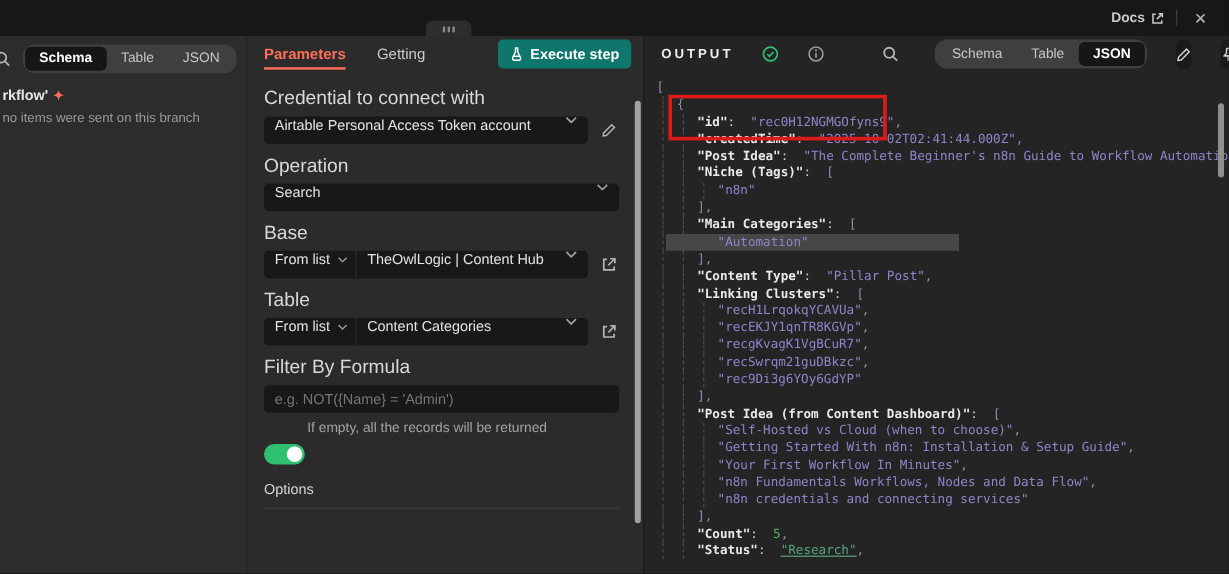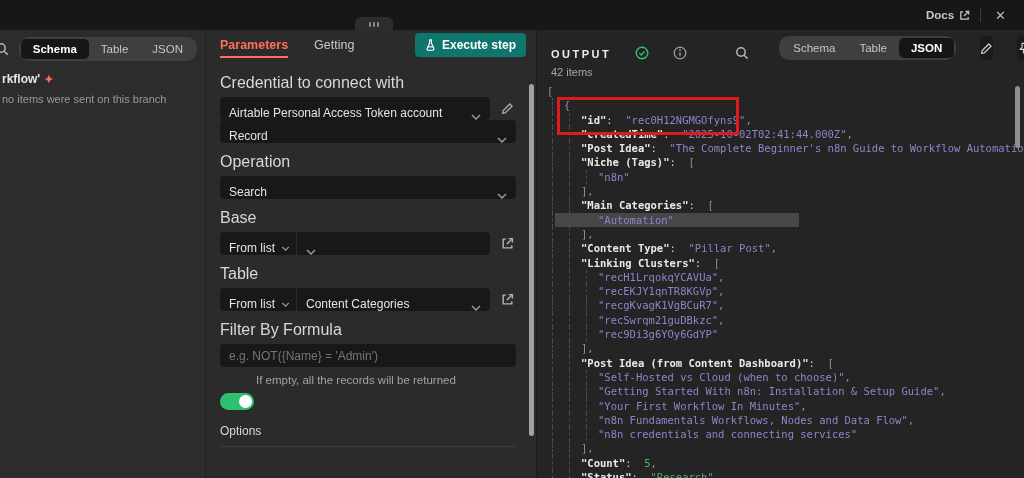--- a/index.html
+++ b/index.html
@@ -42,38 +42,38 @@
   .mp-head { display:flex; align-items:center; height:30px; padding:0 10px 0 14px; }
   .mp-tab { font-size:12.5px; color:#c9c9c9; margin-right:26px; cursor:pointer; position:relative; height:26px;
     display:flex; align-items:center; }
   .mp-tab.active { color:#ff6f5c; font-weight:bold; }
   .mp-tab.active::after { content:""; position:absolute; left:0; right:0; bottom:0; height:2px; background:#ff6f5c; }
   .exec-btn { margin-left:auto; background:#0f766e; color:#fff; font-size:12px; font-weight:bold;
     border:none; border-radius:4px; height:24px; padding:0 10px; display:flex; align-items:center; gap:6px; cursor:pointer; }
   .mp-body { padding:4px 20px 0 14px; height:418px; overflow:hidden; }
   .flabel { font-size:16px; color:#d8d8d8; margin:10px 0 5px; }
   .frow { display:flex; align-items:center; gap:8px; }
-  .field { flex:1; height:23px; background:#181818; border-radius:4px; display:flex; align-items:flex-end;
+  .field { flex:1; height:23px; background:#181818; border-radius:4px; display:flex; align-items:flex-start;
     padding:0 9px; font-size:12px; color:#e4e4e4; cursor:pointer; min-width:0; }
   .field .fval { flex:1; overflow:hidden; text-overflow:ellipsis; white-space:nowrap; }
   .field .mode { color:#e4e4e4; padding-right:6px; display:flex; align-items:center; gap:6px; }
   .field .seg-div { width:1px; height:23px; background:#2b2b2b; margin-right:9px; }
   .chev { flex:none; }
   .iconbtn { flex:none; width:18px; color:#b5b5b5; display:flex; align-items:center; justify-content:center; cursor:pointer; }
   .finput { width:100%; height:23px; background:#181818; border:none; border-radius:4px; padding:0 9px;
     font-size:12px; color:#e4e4e4; font-family:"Liberation Sans",sans-serif; }
   .finput::placeholder { color:#767676; }
   .fhint { font-size:11.5px; color:#a3a3a3; margin-top:7px;margin-left:36px; }
   .toggle { margin-top:7px; width:34px; height:17px; background:#2fbf71; border-radius:9px; position:relative; cursor:pointer; }
   .toggle .knob { position:absolute; right:2px; top:2px; width:13px; height:13px; border-radius:50%; background:#fff; }
   .opt-head { font-size:12px; color:#d8d8d8; margin-top:14px; padding-bottom:8px; border-bottom:1px solid #3d3d3d; }
   .mp-scroll { position:absolute; right:2px; top:54px; width:5px; height:352px; background:#a2a2a2; border-radius:3px; }
 
   
-  .op-head { display:flex; align-items:flex-end; height:30px; padding:0 10px 0 14px; gap:24px; }
+  .op-head { display:flex; align-items:center; height:30px; padding:0 10px 0 14px; gap:24px; }
   .op-title { font-size:11px; font-weight:bold; letter-spacing:2.5px; color:#ededed; }
   .op-head .tabgroup { margin-left:6px; }
   .op-head .spacer { flex:1; }
   .sqbtn { width:24px; height:24px; background:#1a1a1a; border-radius:5px; display:flex; align-items:center;
     justify-content:center; color:#cfcfcf; cursor:pointer; }
   .op-count { font-size:11px; color:#a8a8a8; margin:6px 0 0 14px; }
   .json-wrap { position:relative; margin:6px 0 0 10px; height:400px; overflow:hidden;
     font-family:"DejaVu Sans Mono", monospace; font-size:10.5px; }
   .jline { display:flex; height:14.3px; line-height:14.3px; white-space:pre; align-items:stretch; }
   .jline .g { flex:none; width:12px; border-left:1px dashed #4a4a4a; margin-left:5px; }
@@ -153,45 +153,40 @@
               <path d="M1 1l4 4 4-4"></path>
             </svg>
         </div>
         <span class="iconbtn">
           <svg width="13" height="13" viewBox="0 0 14 14" fill="none" stroke="#b5b5b5" stroke-width="1.3">
               <path d="M9.5 2.1 11.9 4.5 4.6 11.8 1.8 12.2 2.2 9.4Z"></path>
             </svg>
         </span>
       </div>
 
-      <div class="field">
-        <span class="fval">Record</span>
-        <svg class="chev" width="10" height="6" viewBox="0 0 10 6" fill="none" stroke="#9a9a9a" stroke-width="1.5">
-            <path d="M1 1l4 4 4-4"></path>
-          </svg>
-      </div>
 
       <div class="flabel">Operation</div>
       <div class="field">
         <span class="fval">Search</span>
         <svg class="chev" width="10" height="6" viewBox="0 0 10 6" fill="none" stroke="#9a9a9a" stroke-width="1.5">
             <path d="M1 1l4 4 4-4"></path>
           </svg>
       </div>
 
       <div class="flabel">Base</div>
       <div class="frow">
         <div class="field">
           <span class="mode">
             <span>From list</span>
             <svg width="9" height="5" viewBox="0 0 10 6" fill="none" stroke="#9a9a9a" stroke-width="1.5">
                 <path d="M1 1l4 4 4-4"></path>
               </svg>
           </span>
           <span class="seg-div"></span>
+          <span class="fval">TheOwlLogic | Content Hub</span>
           <svg class="chev" width="10" height="6" viewBox="0 0 10 6" fill="none" stroke="#9a9a9a" stroke-width="1.5">
               <path d="M1 1l4 4 4-4"></path>
             </svg>
         </div>
         <span class="iconbtn">
           <svg width="13" height="13" viewBox="0 0 12 12" fill="none" stroke="#b5b5b5" stroke-width="1.3">
               <path d="M4.5 2H2v8h8V7.5"></path>
               <path d="M7 1.5h3.5V5"></path>
               <path d="M10.5 1.5 5.5 6.5"></path>
             </svg>
@@ -271,21 +266,20 @@
           </svg>
       </span>
       <span class="sqbtn">
         <svg width="13" height="13" viewBox="0 0 14 14" fill="none" stroke="#cfcfcf" stroke-width="1.3">
             <path d="M5 1.5h4M5.5 1.5v4L3.5 8h7L8.5 5.5v-4"></path>
             <path d="M3.5 8h7M7 8v4.5"></path>
           </svg>
       </span>
     </div>
 
-    <div class="op-count">42 items</div>
 
     <div class="json-wrap">
       <div class="redbox"></div>
     <div class="jline"><span class="p">[</span></div>
         <div class="jline"><span class="g"></span><span class="p">{</span></div>
         <div class="jline"><span class="g"></span><span class="g"></span><span class="k">"id"</span><span class="co">:  </span><span class="s">"rec0H12NGMGOfyns9"</span><span class="p">,</span></div>
         <div class="jline"><span class="g"></span><span class="g"></span><span class="k">"createdTime"</span><span class="co">:  </span><span class="s">"2025-10-02T02:41:44.000Z"</span><span class="p">,</span></div>
         <div class="jline"><span class="g"></span><span class="g"></span><span class="k">"Post Idea"</span><span class="co">:  </span><span class="s">"The Complete Beginner's n8n Guide to Workflow Automation"</span></div>
         <div class="jline"><span class="g"></span><span class="g"></span><span class="k">"Niche (Tags)"</span><span class="co">:  </span><span class="p">[</span></div>
         <div class="jline"><span class="g"></span><span class="g"></span><span class="g"></span><span class="s">"n8n"</span></div>

